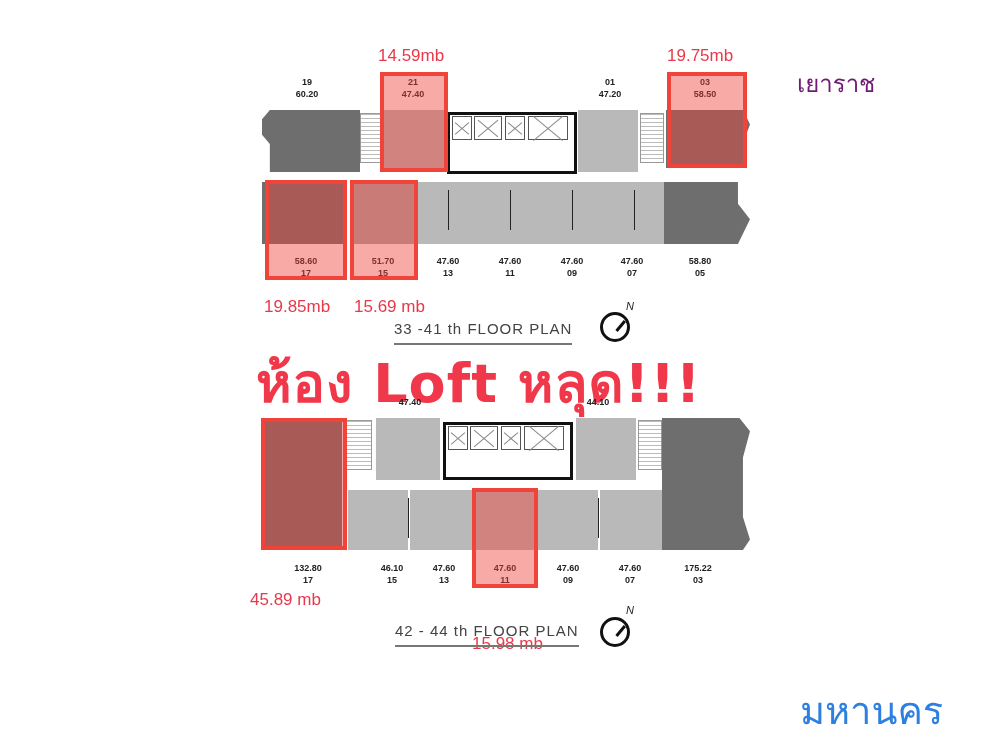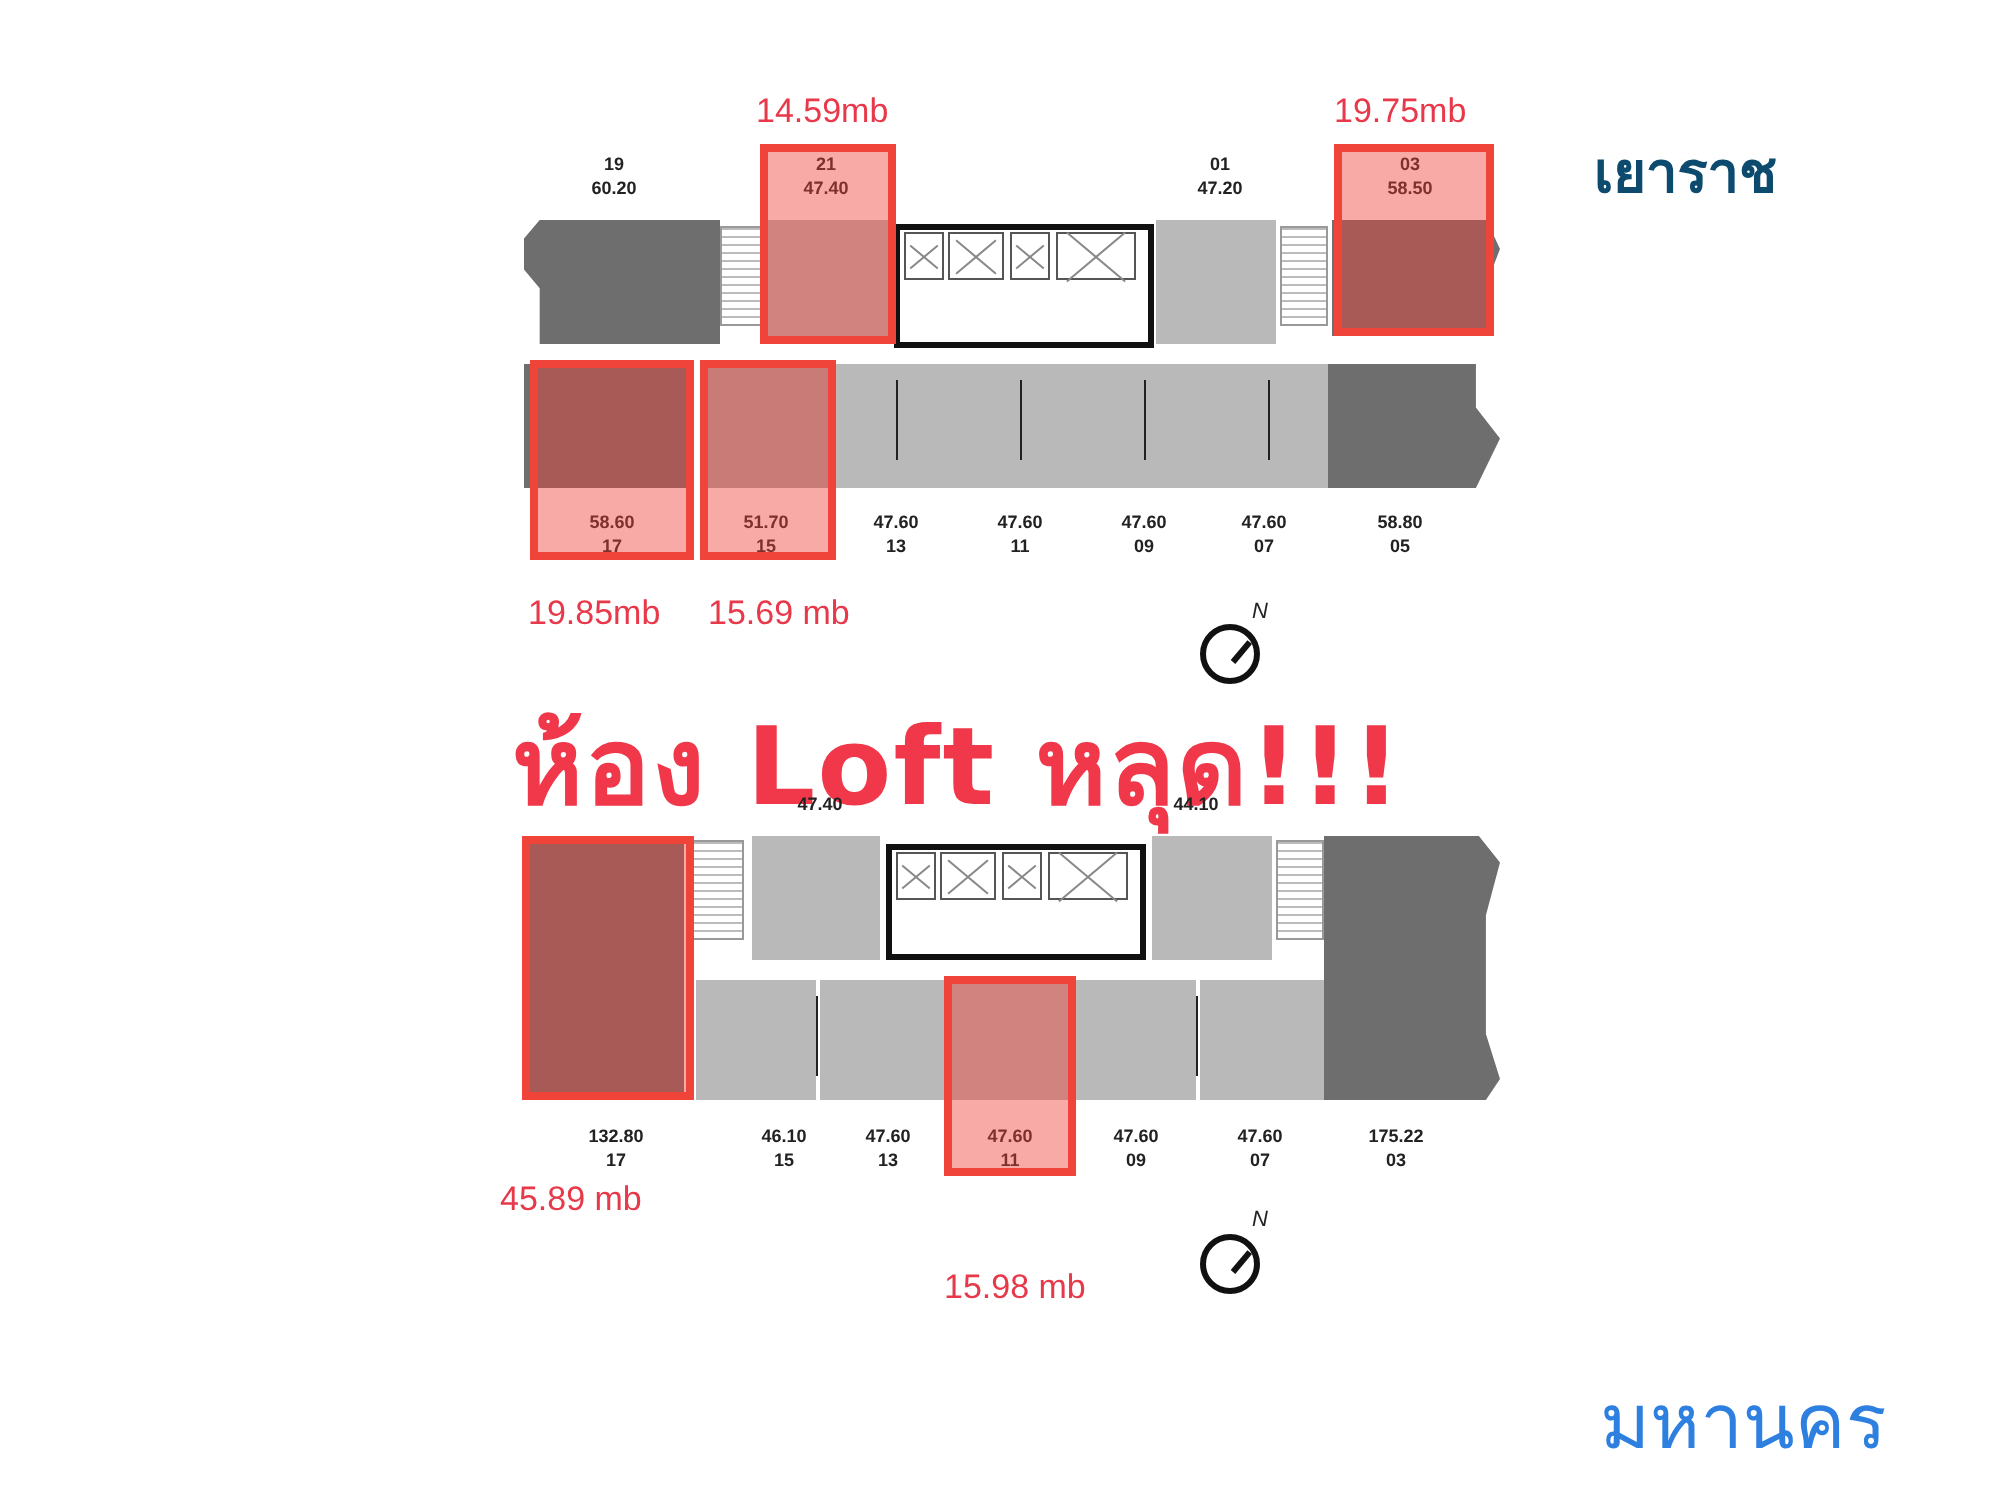--- a/index.html
+++ b/index.html
@@ -15,21 +15,21 @@
   .lift:before{transform:rotate(40deg);} .lift:after{transform:rotate(-40deg);}
   .stair{position:absolute;background:repeating-linear-gradient(0deg,#fff 0 3px,#bbb 3px 4px);border:1px solid #999;box-sizing:border-box;}
   .ulabel{position:absolute;font-size:9px;font-weight:bold;color:#222;text-align:center;line-height:12px;width:60px;}
   .hl{position:absolute;border:4px solid #f0433a;background:rgba(240,67,58,0.45);box-sizing:border-box;}
   .price{position:absolute;color:#e8394a;font-weight:normal;font-size:17px;white-space:nowrap;}
   .plan-title{position:absolute;font-size:15px;color:#444;letter-spacing:1px;padding-bottom:6px;border-bottom:2px solid #777;white-space:nowrap;}
   .compass{position:absolute;width:30px;height:30px;border:3px solid #111;border-radius:50%;box-sizing:border-box;}
   .compass .needle{position:absolute;left:12px;top:3px;width:3px;height:13px;background:#111;transform-origin:bottom center;transform:rotate(40deg);}
   .compass-n{position:absolute;font-size:11px;font-style:italic;color:#222;}
   .headline{position:absolute;color:#f0384a;font-weight:bold;font-size:54px;white-space:nowrap;letter-spacing:1px;font-family:"DejaVu Sans",sans-serif;}
-  .place-green{position:absolute;color:#0c4a6e;font-weight:bold;font-size:28px;font-family:"DejaVu Sans",sans-serif;}
+  .place-green{position:absolute;color:#701a75;font-weight:normal;font-size:24px;font-family:"DejaVu Sans",sans-serif;}
   .place-blue{position:absolute;color:#2d7fe0;font-weight:normal;font-size:38px;font-family:"DejaVu Sans",sans-serif;}
   .bay{position:absolute;width:1px;background:#222;}
 </style>
 </head>
 <body>
 
 <div class="plan" style="left:0;top:0;width:1000px;height:340px;">
 
   <div class="ulabel" style="left:277px;top:76px;">
     <div>19</div>
@@ -104,20 +104,21 @@
   <div class="hl" style="left:380px;top:72px;width:68px;height:100px;"></div>
   <div class="hl" style="left:667px;top:72px;width:80px;height:96px;"></div>
   <div class="hl" style="left:265px;top:180px;width:82px;height:100px;"></div>
   <div class="hl" style="left:350px;top:180px;width:68px;height:100px;"></div>
 
   <div class="price" style="left:378px;top:46px;">14.59mb</div>
   <div class="price" style="left:667px;top:46px;">19.75mb</div>
   <div class="price" style="left:264px;top:297px;">19.85mb</div>
   <div class="price" style="left:354px;top:297px;">15.69 mb</div>
 
+  <div class="plan-title" style="left:394px;top:320px;">33 -41 th FLOOR PLAN</div>
   <div class="compass" style="left:600px;top:312px;">
       <div class="needle"></div>
     </div>
   <div class="compass-n" style="left:626px;top:300px;">N</div>
 </div>
 
 <div class="headline" style="left:256px;top:340px;">ห้อง Loft หลุด!!!</div>
 
 <div class="plan" style="left:0;top:0;width:1000px;height:750px;">
 
@@ -178,20 +179,21 @@
     <div>175.22</div>
       <div>03</div>
   </div>
 
   <div class="hl" style="left:261px;top:418px;width:86px;height:132px;"></div>
   <div class="hl" style="left:472px;top:488px;width:66px;height:100px;"></div>
 
   <div class="price" style="left:250px;top:590px;">45.89 mb</div>
   <div class="price" style="left:472px;top:602px;margin-top:32px;">15.98 mb</div>
 
+  <div class="plan-title" style="left:395px;top:622px;">42 - 44 th FLOOR PLAN</div>
   <div class="compass" style="left:600px;top:617px;">
       <div class="needle"></div>
     </div>
   <div class="compass-n" style="left:626px;top:604px;">N</div>
 </div>
 
 <div class="place-green" style="left:797px;top:64px;">เยาราช</div>
 <div class="place-blue" style="left:800px;top:680px;">มหานคร</div>
 
 </body></html>

